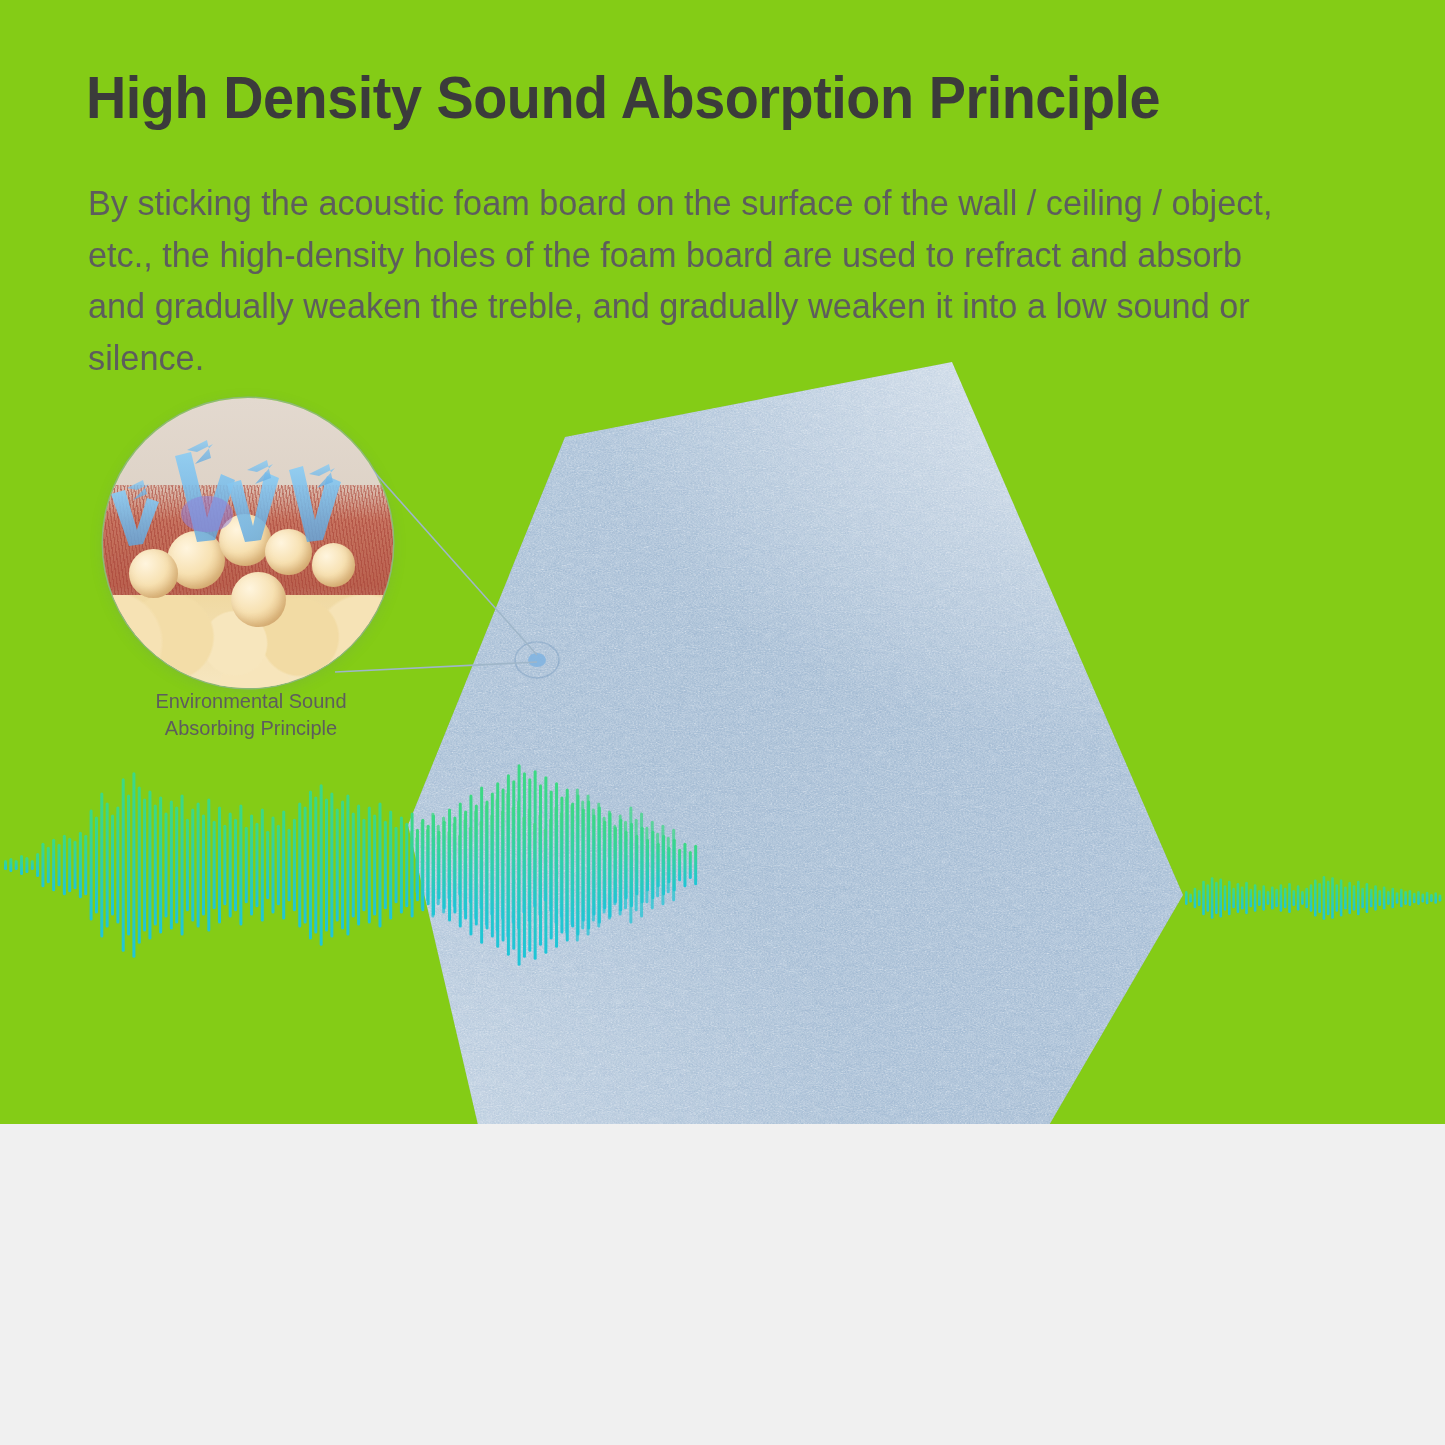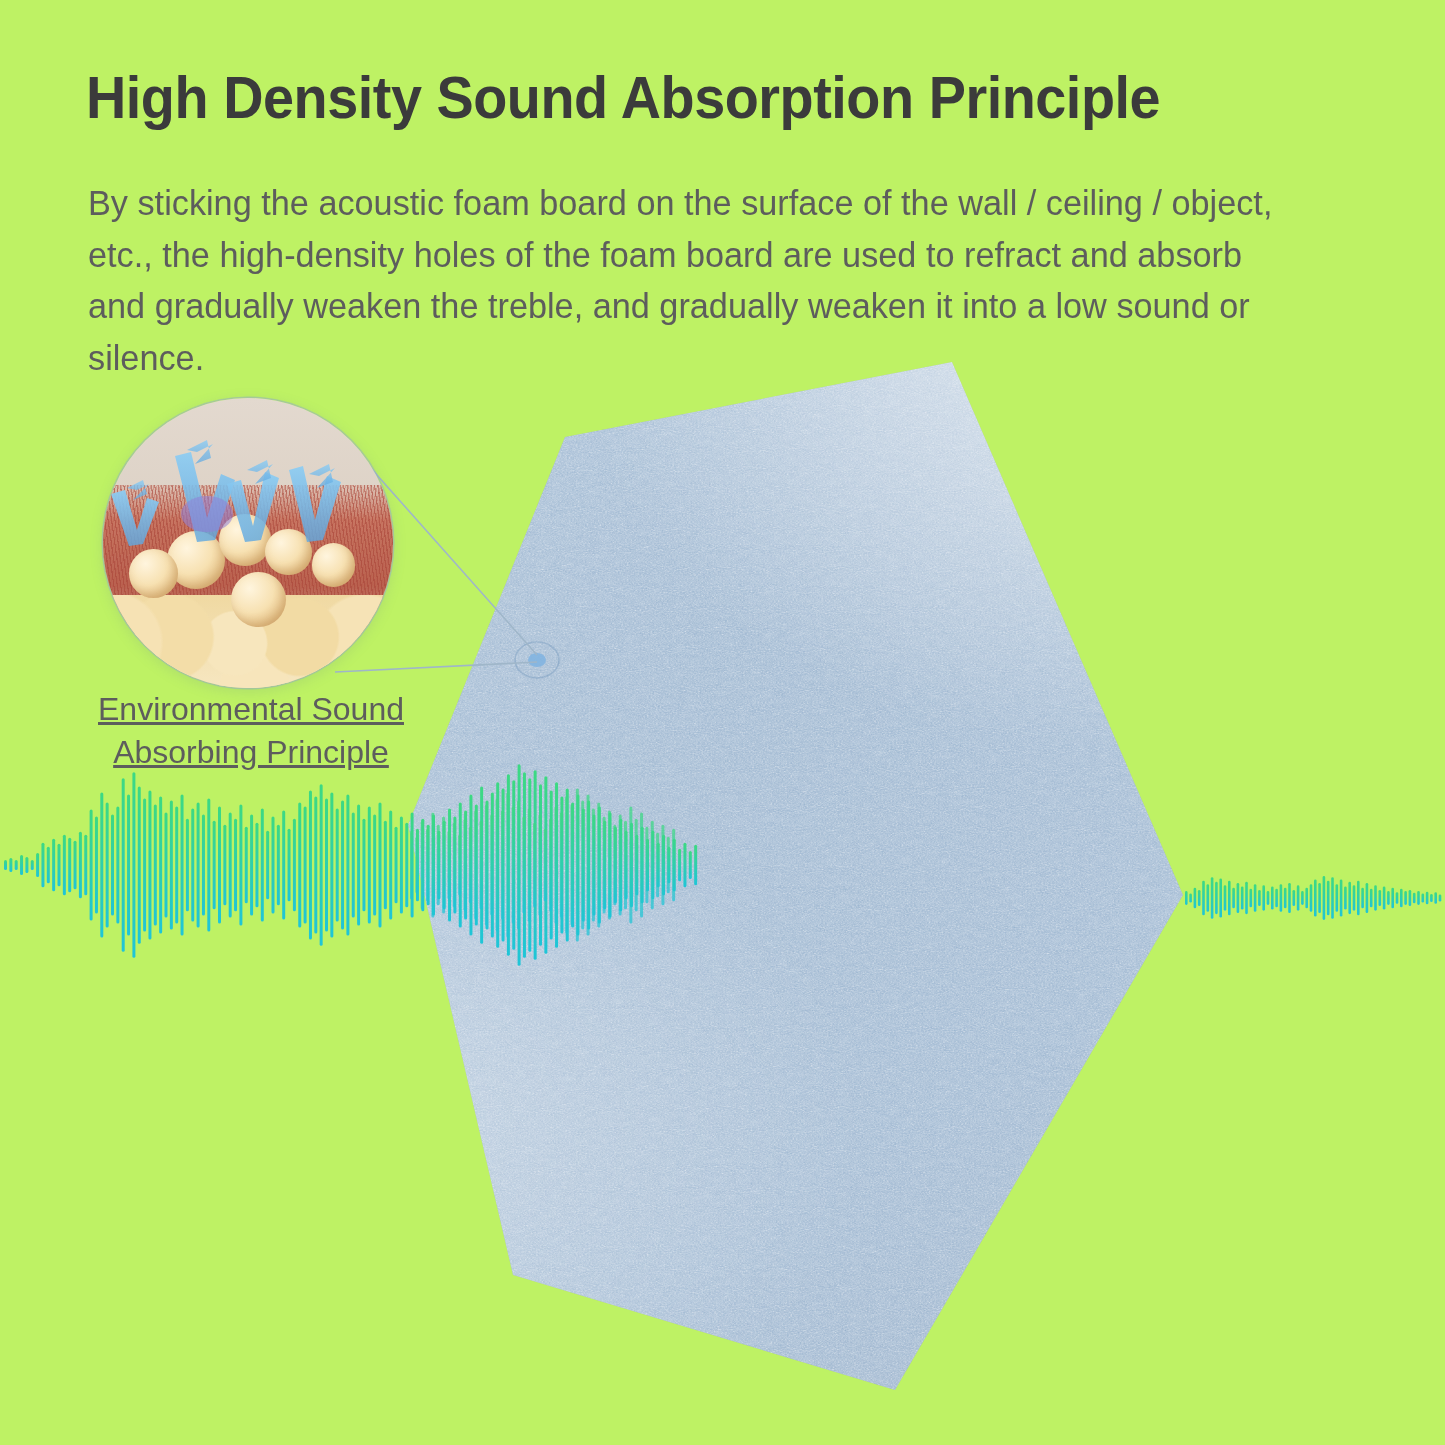--- a/index.html
+++ b/index.html
@@ -3,22 +3,22 @@
 <meta charset="utf-8">
 <style>
   html, body {
     margin: 0;
     padding: 0;
     background: #f0f0f0;
   }
   #page {
     position: relative;
     width: 1445px;
-    height: 1445px;
-    background: #bef264;
+    height: 1124px;
+    background: #84cc16;
     overflow: hidden;
     font-family: "Liberation Sans", sans-serif;
   }
 
   
   #headline {
     position: absolute;
     left: 86px;
     top: 66px;
     width: 1290px;
@@ -44,24 +44,23 @@
     transform-origin: left top;
   }
 
   
   #caption {
     position: absolute;
     left: 86px;
     top: 688px;
     width: 330px;
     text-align: center;
-    font-size: 32px;
+    font-size: 20px;
     color: #5d5d5d;
     line-height: 1.34;
-    text-decoration: underline;
   }
 
   
   #inset {
     position: absolute;
     left: 103px;
     top: 398px;
     width: 290px;
     height: 290px;
     border-radius: 50%;

